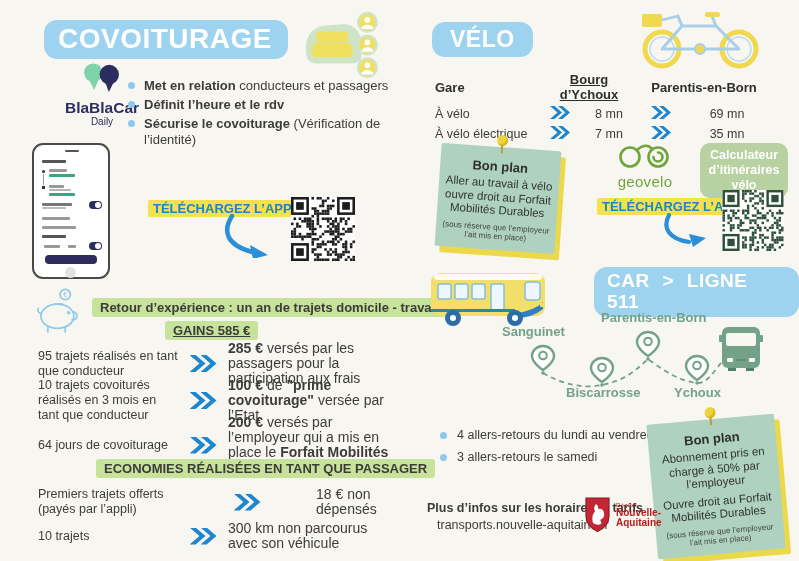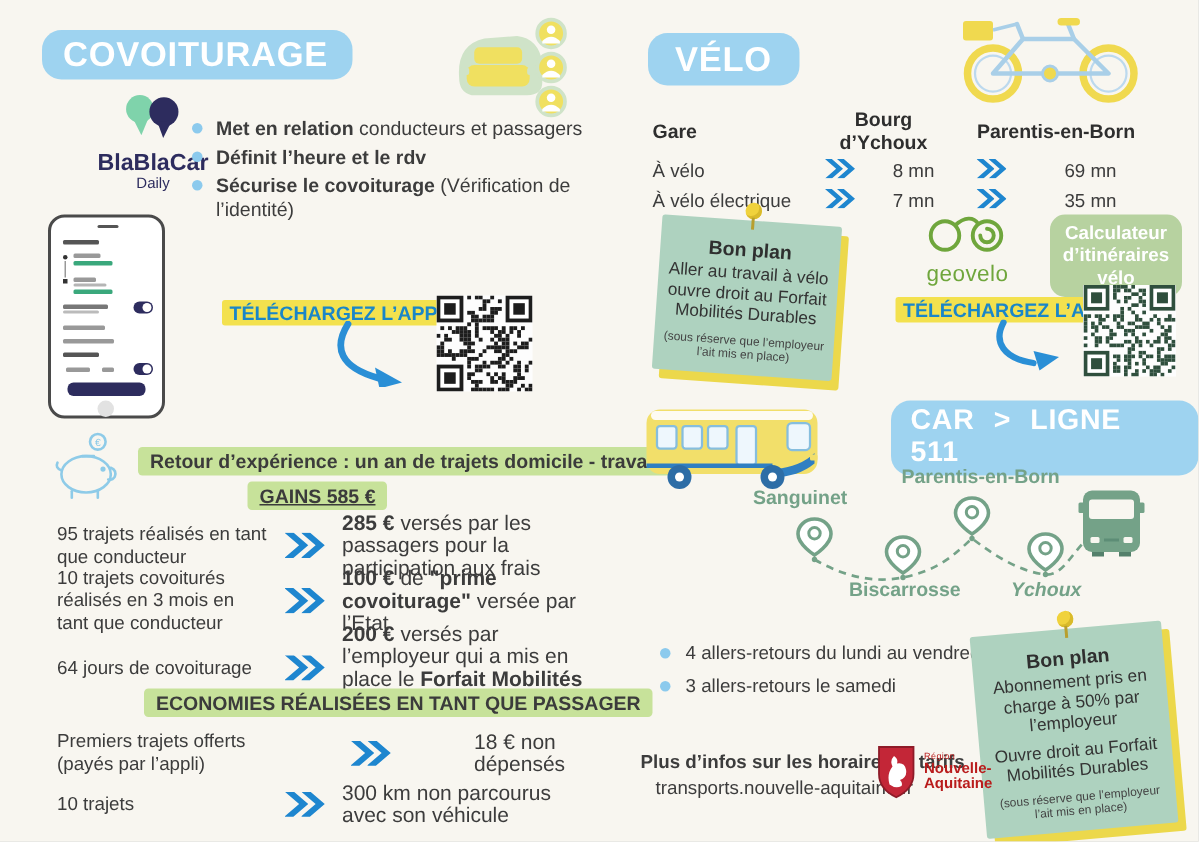--- a/index.html
+++ b/index.html
@@ -2,21 +2,21 @@
 <html><head>
 <meta charset="utf-8">
 <style>
   html,body{margin:0;padding:0;background:#ddd;}
   .page{position:relative;width:799px;height:561px;background:#f8f6f0;overflow:hidden;
         font-family:"Liberation Sans",sans-serif;color:#3c3c3c;}
   .abs{position:absolute;}
   
   .tbox{background:#9ed3f0;color:#fff;font-weight:bold;border-radius:13px;padding:4px 16px;
         letter-spacing:.5px;line-height:1.1;}
-  .t-cov{left:28px;top:20px;font-size:23px;padding-left:14px;}
+  .t-cov{left:44px;top:20px;font-size:28px;padding-left:14px;}
   .t-velo{left:432px;top:22px;font-size:23px;padding:5px 18px;}
   .t-car{left:594px;top:267px;font-size:19px;word-spacing:7px;padding:4px 13px;}
   
   .hl-green{background:#c7e29a;color:#3b3b3b;font-weight:bold;font-size:13px;padding:2px 8px;border-radius:3px;white-space:nowrap;}
   .hl-yellow{background:#f3e14e;color:#1a86c8;font-weight:bold;font-size:12.5px;padding:1px 5px;border-radius:2px;white-space:nowrap;}
   
   .chev{position:relative;display:inline-block;width:27px;height:17px;flex:none;}
   .chev::before,.chev::after{content:"";position:absolute;top:0;width:16px;height:100%;background:#1e86cf;
      clip-path:polygon(0 0,38% 0,100% 50%,38% 100%,0 100%,62% 50%);}
   .chev::before{left:0}.chev::after{left:11px}
@@ -430,21 +430,21 @@
     <path d="M28 41 L48 18 L82 18 L105 41 L66 41 Z" fill="none" stroke="#a9cfe8" stroke-width="3" stroke-linejoin="round"></path>
     <path d="M48 18 L44 8 M82 18 L78 8" stroke="#a9cfe8" stroke-width="3" stroke-linecap="round"></path>
     <rect x="8" y="6" width="20" height="13" rx="2" fill="#f0d94f"></rect>
     <path d="M28 12 L44 8" stroke="#a9cfe8" stroke-width="2.5"></path>
     <rect x="71" y="4" width="15" height="5" rx="2.5" fill="#f0d94f"></rect>
     <circle cx="66" cy="41" r="5" fill="#f0d94f" stroke="#a9cfe8" stroke-width="2"></circle>
   </svg>
 
   <div class="abs vtab">
     <div class="hd">Gare</div>
-    <div class="hd c" style="grid-column:2/4;">Bourg d’Ychoux</div>
+    <div class="hd c" style="grid-column:2/4;text-decoration:underline;">Bourg d’Ychoux</div>
     <div class="hd c" style="grid-column:4/6;">Parentis-en-Born</div>
     <div>À vélo</div>
     <div class="c"><span class="chev sm"></span></div>
     <div class="c">8 mn</div>
     <div class="c"><span class="chev sm"></span></div>
     <div class="c">69 mn</div>
     <div>À vélo électrique</div>
     <div class="c"><span class="chev sm"></span></div>
     <div class="c">7 mn</div>
     <div class="c"><span class="chev sm"></span></div>
@@ -731,21 +731,21 @@
       <rect x="4" y="6" width="30" height="13" rx="2" fill="#f8f6f0"></rect>
       <rect x="5" y="31" width="6" height="4" rx="1" fill="#f8f6f0"></rect>
       <rect x="27" y="31" width="6" height="4" rx="1" fill="#f8f6f0"></rect>
       <rect x="14" y="32" width="10" height="2" fill="#5d8d76"></rect>
     </g>
   </svg>
 
   <div class="abs stop" style="left:502px;top:324px;">Sanguinet</div>
   <div class="abs stop" style="left:601px;top:310px;">Parentis-en-Born</div>
   <div class="abs stop" style="left:566px;top:385px;">Biscarrosse</div>
-  <div class="abs stop" style="left:674px;top:385px;font-style:italic;">Ychoux</div>
+  <div class="abs stop" style="left:674px;top:385px;">Ychoux</div>
 
   <div class="abs bullet-line" style="left:440px;top:428px;">
     <span class="dot"></span>
     <span>4 allers-retours du lundi au vendredi</span>
   </div>
   <div class="abs bullet-line" style="left:440px;top:450px;">
     <span class="dot"></span>
     <span>3 allers-retours le samedi</span>
   </div>
 

